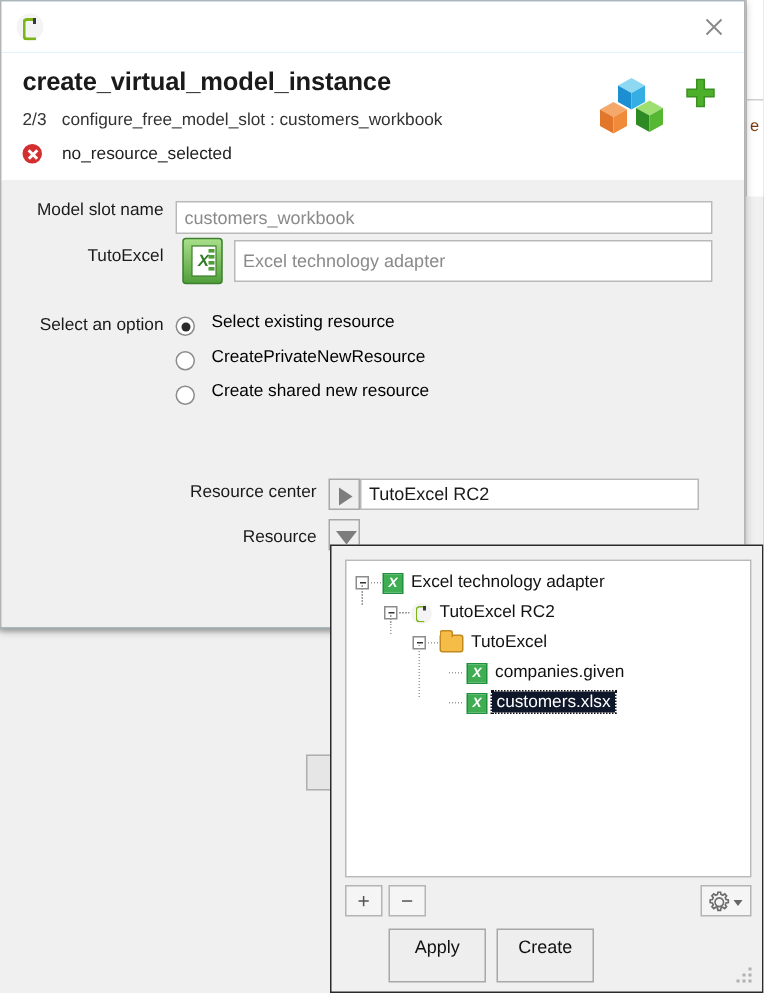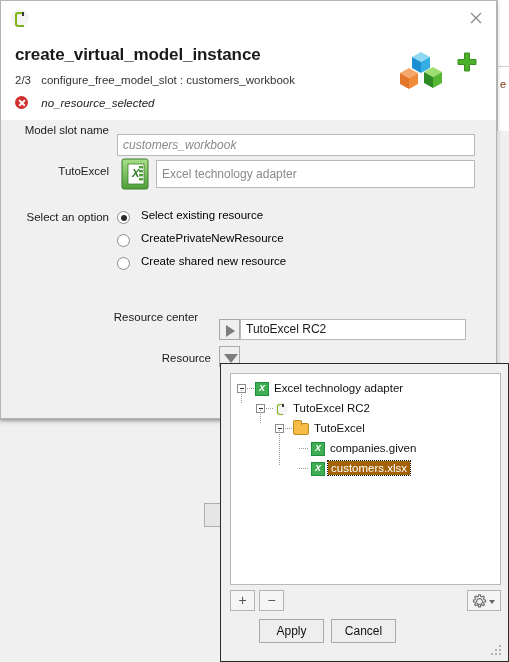--- a/index.html
+++ b/index.html
@@ -57,21 +57,21 @@
     position:absolute;left:0;top:34px;right:0;height:85px;background:#ffffff;
     border-bottom:1px solid #cfcfcf;
   }
   #dlg-title{
     position:absolute;left:14px;top:10px;font-size:17px;font-weight:bold;
     letter-spacing:-.1px;color:#1a1a1a;
   }
   #step-row{position:absolute;left:14px;top:39px;font-size:11.5px;color:#333;}
   #step-num{font-style:normal;}
   #step-desc{margin-left:7px;}
-  #error-row{position:absolute;left:14px;top:60px;height:16px;font-style:italic;}
+  #error-row{position:absolute;left:14px;top:60px;height:16px;}
   #error-icon{
     display:inline-block;vertical-align:middle;width:13px;height:13px;border-radius:50%;
     background:#d32f2f;position:relative;
   }
   #error-icon:before,#error-icon:after{
     content:"";position:absolute;left:2.5px;top:5.7px;width:8px;height:1.8px;background:#fff;
   }
   #error-icon:before{transform:rotate(45deg);}
   #error-icon:after{transform:rotate(-45deg);}
   #error-text{
@@ -86,22 +86,22 @@
     position:absolute;left:0;top:119px;right:0;bottom:0;background:#f0f0f0;
   }
   .lbl{position:absolute;font-size:11.5px;color:#1a1a1a;text-align:right;}
   .txtfield{
     position:absolute;box-sizing:border-box;background:#fff;
     border:1px solid #b9b9b9;font-size:12px;color:#8a8a8a;
     padding:0 5px;line-height:20px;height:22px;
   }
   .txtfield.dark{color:#1a1a1a;}
 
-  #l-slotname{left:18px;top:4px;width:90px;}
-  #f-slotname{left:116px;top:14px;width:358px;font-style:italic;}
+  #l-slotname{left:18px;top:14px;width:90px;}
+  #f-slotname{left:116px;top:14px;width:358px;}
 
   #l-technology{left:18px;top:45px;width:90px;}
   #tech-icon{position:absolute;left:116px;top:37px;width:38px;height:34px;}
   #f-technology{left:155px;top:40px;width:319px;height:28px;line-height:26px;}
 
   #l-option{left:18px;top:91px;width:90px;}
   .radio-row{position:absolute;left:116px;height:22px;}
   .radio{
     position:absolute;left:0;top:3px;width:13px;height:13px;border-radius:50%;
     border:1px solid #8c8c8c;background:#fff;box-sizing:border-box;
@@ -110,21 +110,21 @@
     content:"";position:absolute;left:2.5px;top:2.5px;width:6px;height:6px;
     border-radius:50%;background:#2b2b2b;
   }
   .radio-lbl{position:absolute;left:24px;top:1px;font-size:11.5px;white-space:nowrap;}
 
   #hint{
     position:absolute;left:0;right:0;top:165px;text-align:center;
     font-size:11.5px;font-style:italic;color:#1a1a1a;
   }
 
-  #l-rc{left:100px;top:191px;width:110px;text-align:center;}
+  #l-rc{left:100px;top:202px;width:110px;}
   #spin-rc{
     position:absolute;left:218px;top:199px;width:21px;height:21px;
     background:#efefef;border:1px solid #a8a8a8;box-sizing:border-box;cursor:pointer;
   }
   #f-rc{left:239px;top:199px;width:226px;height:21px;line-height:19px;color:#1a1a1a;}
 
   #l-res{left:100px;top:232px;width:110px;}
   #spin-res{
     position:absolute;left:218px;top:226px;width:21px;height:21px;
     background:#efefef;border:1px solid #a8a8a8;box-sizing:border-box;cursor:pointer;
@@ -148,21 +148,21 @@
   }
   #tree{
     position:absolute;left:9px;top:9px;width:271px;height:212px;
     background:#fff;border:1px solid #b9b9b9;box-sizing:border-box;overflow:hidden;
   }
   .node{position:absolute;height:19px;white-space:nowrap;cursor:pointer;}
   .node .nlabel{
     position:absolute;top:2px;font-size:11.5px;color:#111;
   }
   .node .nlabel.sel{
-    background:#a16207;color:#fff;padding:1px 3px;top:1px;
+    background:#0f172a;color:#fff;padding:1px 3px;top:1px;
     outline:1px dotted #111;
   }
   .toggle{
     position:absolute;top:4px;width:9px;height:9px;box-sizing:border-box;
     border:1px solid #8c8c8c;background:#fff;
   }
   .toggle:before{
     content:"";position:absolute;left:1.5px;top:3px;width:4px;height:1px;background:#333;
   }
   .dots{position:absolute;top:8px;height:1px;
@@ -209,21 +209,21 @@
   }
   #gear-btn svg{position:absolute;left:4px;top:3px;}
   #gear-btn .car{
     position:absolute;right:5px;top:9px;width:0;height:0;
     border-left:3.5px solid transparent;border-right:3.5px solid transparent;
     border-top:4px solid #666;
   }
 
   
   .abtn{
-    position:absolute;top:255px;height:24px;background:#eeeeee;
+    position:absolute;top:255px;height:36px;background:#eeeeee;
     border:1px solid #a8a8a8;box-sizing:border-box;cursor:pointer;
     font-size:12px;color:#111;text-align:center;line-height:22px;
   }
   #btn-apply{left:38px;width:65px;}
   #btn-cancel{left:110px;width:65px;}
   #btn-reset{left:182px;width:65px;}
 
   #grip{position:absolute;right:6px;bottom:5px;width:11px;height:11px;}
   #grip i{position:absolute;width:2px;height:2px;background:#b0b0b0;}
 </style>
@@ -405,21 +405,21 @@
     <div class="tbtn" style="left:29px;">−</div>
     <div id="gear-btn">
       <svg width="15" height="15" viewBox="0 0 15 15">
         <path d="M7.5 4.6 a2.9 2.9 0 1 0 0.01 0 z M6.6 0.8 h1.8 l0.25 1.5 1.25 0.55 1.25-0.9 1.25 1.25-0.9 1.25 0.55 1.25 1.5 0.25 v1.8 l-1.5 0.25-0.55 1.25 0.9 1.25-1.25 1.25-1.25-0.9-1.25 0.55-0.25 1.5 h-1.8 l-0.25-1.5-1.25-0.55-1.25 0.9-1.25-1.25 0.9-1.25-0.55-1.25-1.5-0.25 v-1.8 l1.5-0.25 0.55-1.25-0.9-1.25 1.25-1.25 1.25 0.9 1.25-0.55 z" fill="none" stroke="#6b6b6b" stroke-width="1.1"></path>
       </svg>
       <span class="car"></span>
     </div>
   </div>
 
   <div class="abtn" id="btn-apply">Apply</div>
-  <div class="abtn" id="btn-cancel">Cancel</div>
+  <div class="abtn" id="btn-cancel">Create</div>
 
   <div id="grip">
     <i style="left:8px;top:0;"></i>
     <i style="left:4px;top:4px;"></i>
       <i style="left:8px;top:4px;"></i>
     <i style="left:0;top:8px;"></i>
       <i style="left:4px;top:8px;"></i>
       <i style="left:8px;top:8px;"></i>
   </div>
 </div>

